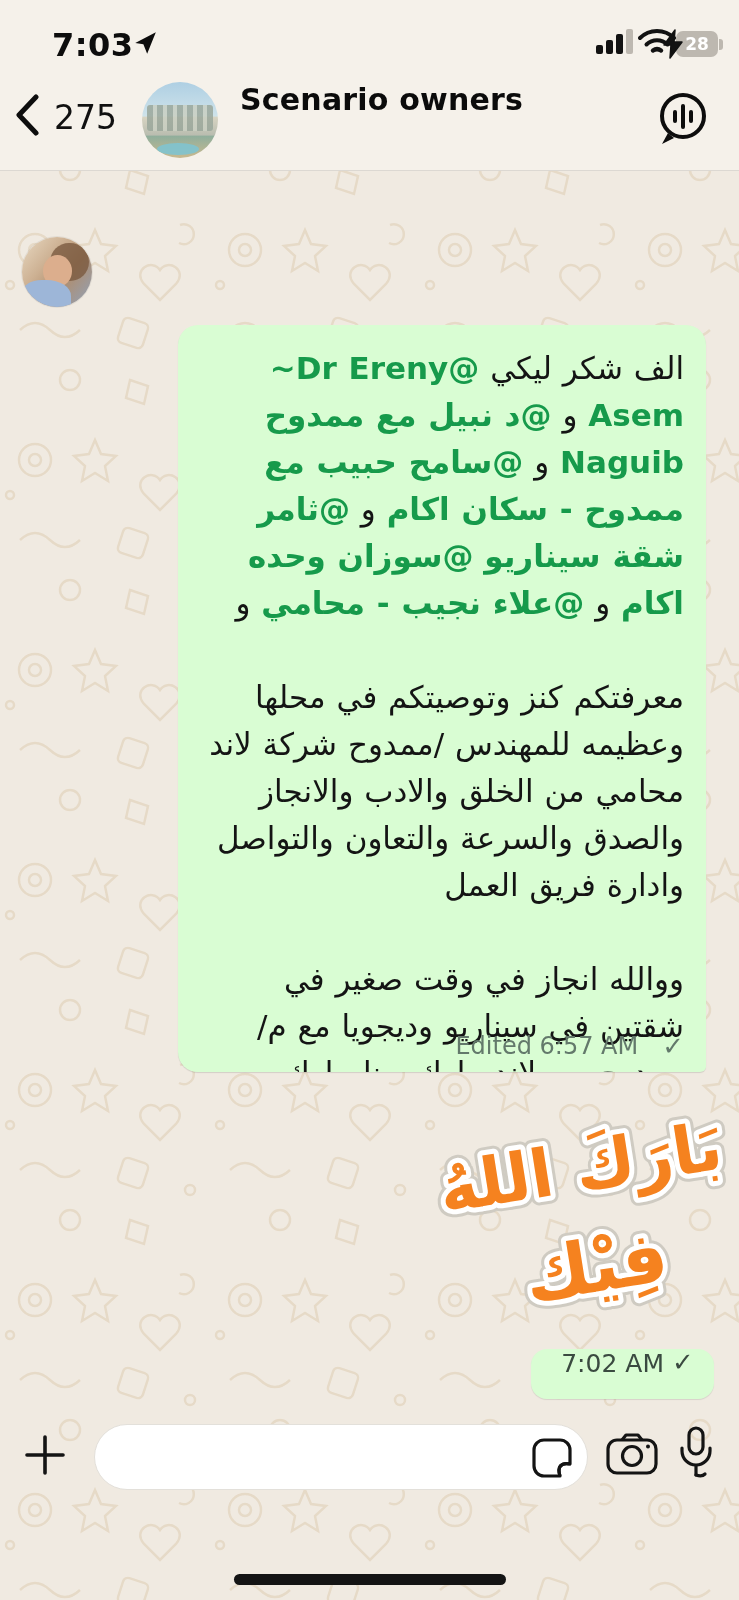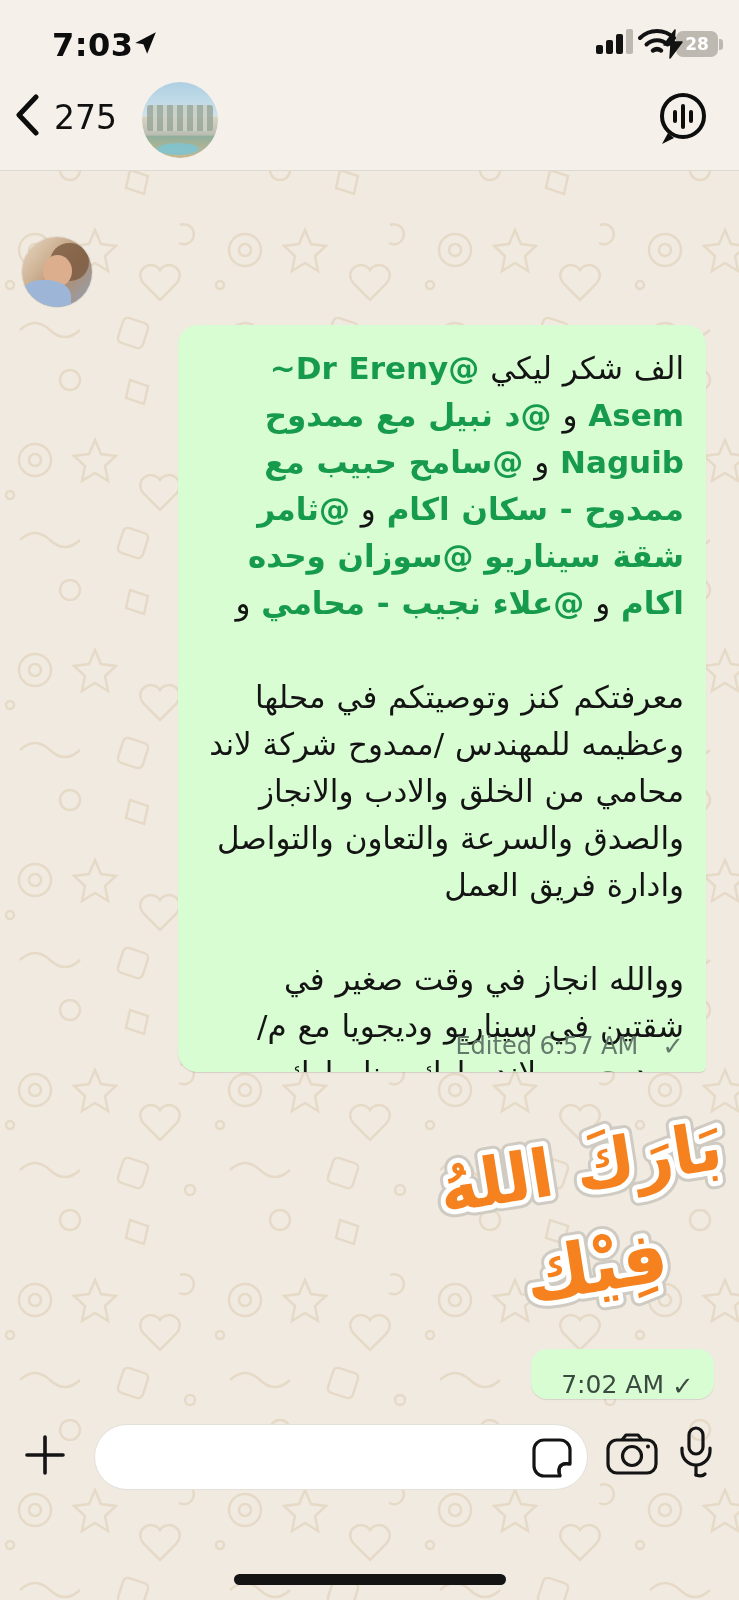--- a/index.html
+++ b/index.html
@@ -67,21 +67,21 @@
   .mention { color:#169A4B; font-weight:600; cursor:pointer; }
   .msg-meta { position:absolute; left:0; right:22px; bottom:12px; direction:ltr; display:flex;
               justify-content:flex-end; align-items:center; gap:24px; color:#63796B; }
   .meta-label { font-size:24px; }
   .meta-check { font-size:26px; line-height:1; }
   .msg-tail { position:absolute; right:-12px; bottom:-1px; }
 
   .sticker { position:absolute; left:435px; top:1078px; width:304px; height:262px; cursor:pointer; }
 
   .sticker-time { position:absolute; left:531px; top:1349px; width:183px; height:50px;
-                  background:#D9FDD3; border-radius:16px; display:flex; align-items:flex-end;
+                  background:#D9FDD3; border-radius:16px; display:flex; align-items:flex-start;
                   justify-content:center; gap:8px; box-shadow:0 1px 1px rgba(0,0,0,0.10);padding-left:10px; }
   .st-label { font-size:25px; color:#3a4a40; }
   .st-check { font-size:26px; color:#3a4a40; line-height:1; }
 
   
   .composer { position:absolute; left:0; top:1418px; width:739px; height:90px; z-index:4; }
   .plus-btn { position:absolute; left:24px; top:16px; cursor:pointer; }
   .input-pill { position:absolute; left:94px; top:6px; width:494px; height:66px; background:#ffffff;
                 border:1.5px solid #E3E0DA; border-radius:34px; cursor:text; }
   .sticker-btn { position:absolute; right:14px; top:12px; cursor:pointer; }
@@ -161,20 +161,21 @@
             </svg>
         </span>
         <span class="back-count">275</span>
       </div>
       <div class="group-avatar">
         <div class="ga-sky"></div>
         <div class="ga-bldg"></div>
         <div class="ga-pool"></div>
       </div>
       <div class="hdr-text">
+        <div class="hdr-title">Scenario owners</div>
       </div>
       <span class="voicechat">
         <svg width="56" height="58" viewBox="0 0 56 58">
           <circle cx="28" cy="26" r="21" fill="none" stroke="#0d0d0d" stroke-width="4"></circle>
           <path d="M13 43 L7 54 L19 48 Z" fill="#0d0d0d"></path>
           <line x1="20" y1="22" x2="20" y2="31" stroke="#0d0d0d" stroke-width="4" stroke-linecap="round"></line>
           <line x1="28" y1="16" x2="28" y2="37" stroke="#0d0d0d" stroke-width="4" stroke-linecap="round"></line>
           <line x1="36" y1="22" x2="36" y2="31" stroke="#0d0d0d" stroke-width="4" stroke-linecap="round"></line>
         </svg>
       </span>

